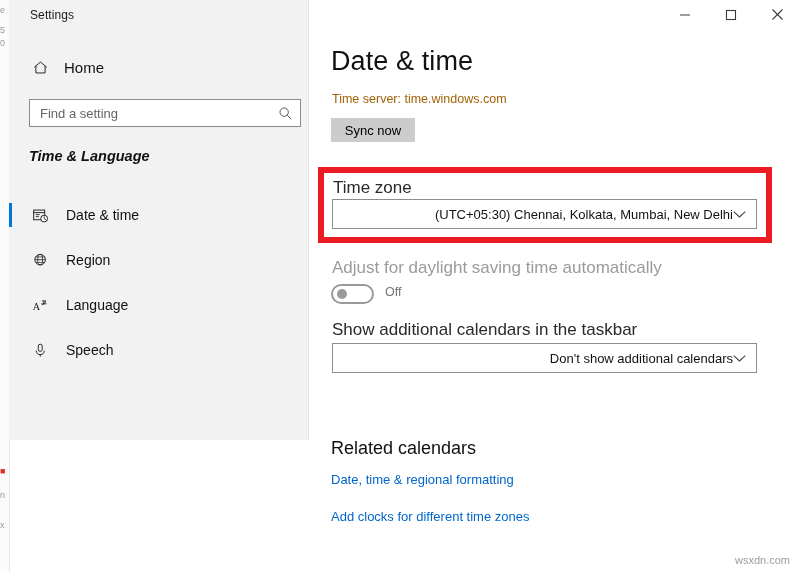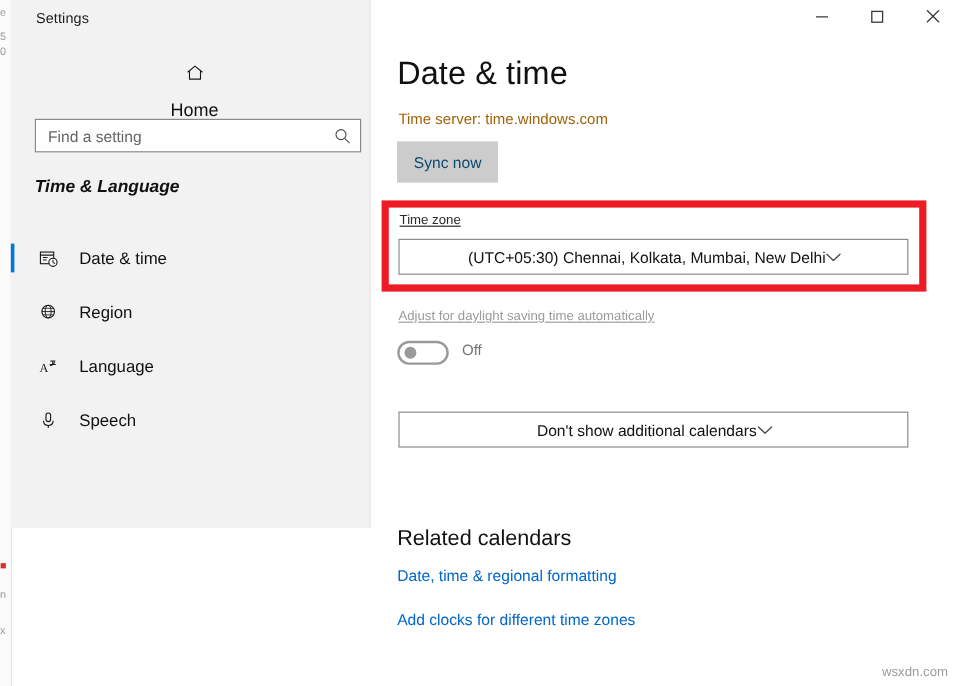--- a/index.html
+++ b/index.html
@@ -61,21 +61,20 @@
 
   .home-row {
     position: absolute;
     left: 14px; top: 52px;
     width: 270px; height: 30px;
     display: flex;
     align-items: center;
     gap: 15px;
     padding-left: 8px;
     box-sizing: border-box;
-    flex-direction: column;
   }
   .home-row .label {
     font-size: 15px;
     color: #121212;
   }
 
   .search-box {
     position: absolute;
     left: 20px; top: 99px;
     width: 272px; height: 28px;
@@ -175,57 +174,56 @@
   .time-server {
     position: absolute;
     left: 23px; top: 92px;
     font-size: 12.5px;
     color: #a16207;
   }
 
   .sync-btn {
     position: absolute;
     left: 22px; top: 118px;
-    width: 84px; height: 34px;
+    width: 84px; height: 24px;
     background: #cccccc;
     border: 1px solid #cccccc;
     font-family: "Liberation Sans", sans-serif;
     font-size: 13px;
-    color: #0c4a6e;
+    color: #000000;
     cursor: default;
     padding: 0;
   }
 
   
   .redbox {
     position: absolute;
     left: 9px; top: 167px;
     width: 454px; height: 76px;
     border: 6px solid #ed1c24;
     box-sizing: border-box;
     background: transparent;
   }
 
   .field-label {
     position: absolute;
-    font-size: 11px;
+    font-size: 17px;
     color: #2a2a2a;
-    text-decoration: underline;
   }
   .field-label.disabled { color: #9b9b9b; }
 
   .combo {
     position: absolute;
     height: 30px;
     background: #ffffff;
     border: 1px solid #8d8d8d;
     box-sizing: border-box;
     display: flex;
     align-items: center;
-    justify-content: center;
+    justify-content: flex-end;
   }
   .combo .combo-text {
     font-size: 13px;
     color: #121212;
     padding-left: 12px;
     white-space: nowrap;
     overflow: hidden;
   }
   .combo .chev {
     padding-right: 10px;
@@ -415,20 +413,21 @@
       </span>
     </div>
 
     <div class="field-label disabled" style="left:23px; top:258px">Adjust for daylight saving time automatically</div>
 
     <div class="toggle">
       <span class="knob"></span>
     </div>
     <div class="toggle-state">Off</div>
 
+    <div class="field-label" style="left:23px; top:320px">Show additional calendars in the taskbar</div>
 
     <div class="combo" style="left:23px; top:343px; width:425px;">
       <span class="combo-text">Don't show additional calendars</span>
       <span class="chev">
         <svg width="13" height="9" viewBox="0 0 13 9">
           <path d="M1 1.8 L6.5 7 L12 1.8" fill="none" stroke="#4a4a4a" stroke-width="1.1" stroke-linecap="round" stroke-linejoin="round"></path>
         </svg>
       </span>
     </div>
 

